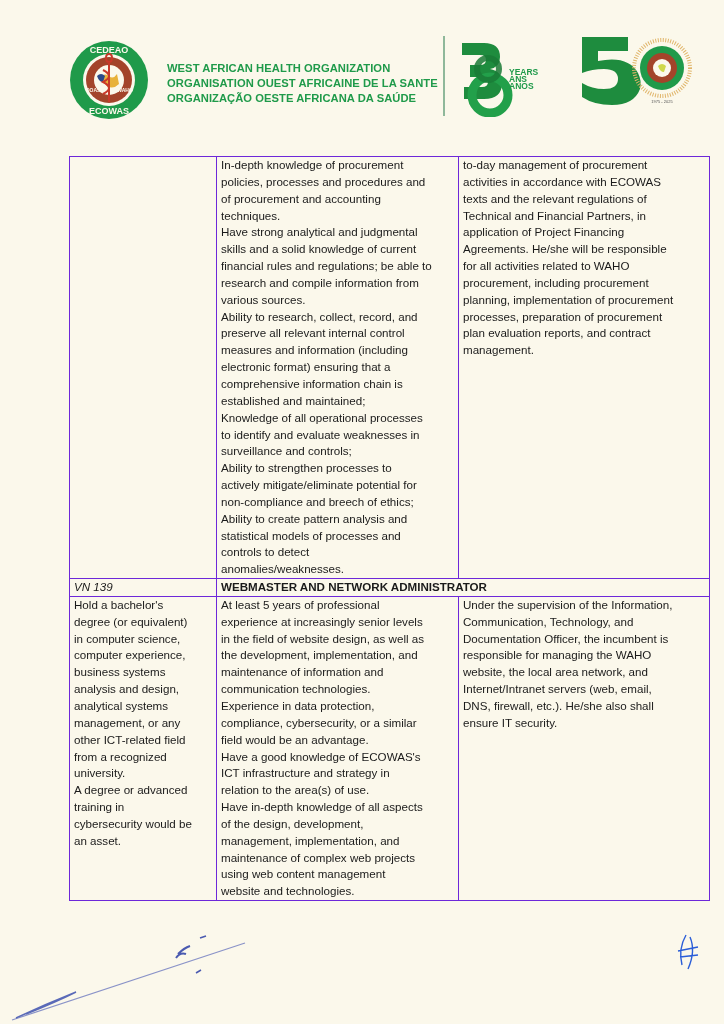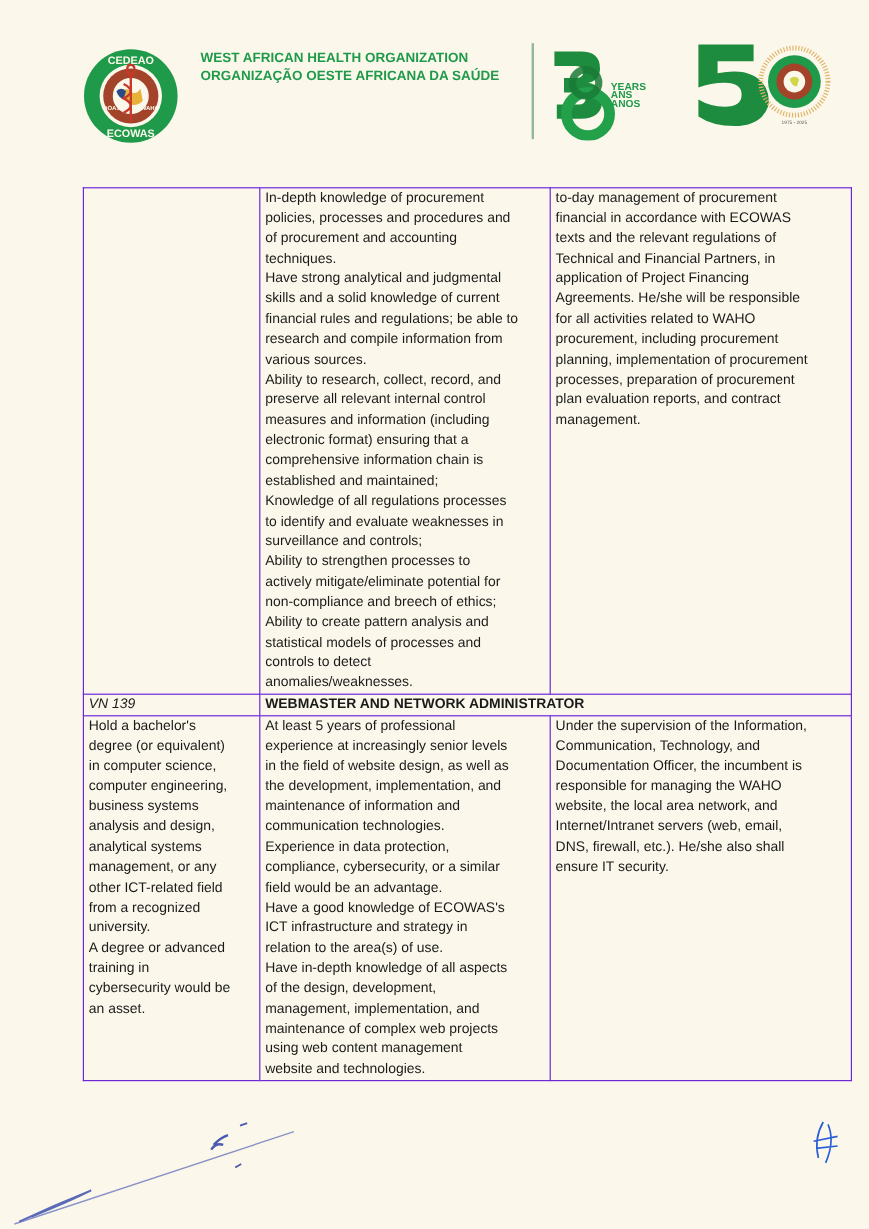--- a/index.html
+++ b/index.html
@@ -2,21 +2,21 @@
 <html><head>
 <meta charset="utf-8">
 <style>
   html, body { margin: 0; padding: 0; }
   body {
     width: 724px; height: 1024px; background: #fbf8eb; position: relative; overflow: hidden;
     font-family: "Liberation Sans", "DejaVu Sans", sans-serif; color: #1a1a1a;
   }
   .header { position: absolute; left: 0; top: 0; width: 628px; height: 130px; }
   .logo-waho { position: absolute; left: 69px; top: 40px; width: 80px; height: 80px; }
-  .org-names { position: absolute; left: 167px; top: 42px; color: #1f9a4a; font-weight: bold; font-size: 11.2px; line-height: 15px; letter-spacing: 0.05px; }
+  .org-names { position: absolute; left: 167px; top: 61px; color: #1f9a4a; font-weight: bold; font-size: 11.2px; line-height: 15px; letter-spacing: 0.05px; }
   .org-names div { white-space: nowrap; }
   .vsep { position: absolute; left: 443px; top: 36px; width: 1.5px; height: 80px; background: #8fb89a; }
   .logo-30 { position: absolute; left: 452px; top: 35px; width: 95px; height: 82px; }
   .logo-50 { position: absolute; left: 580px; top: 35px; width: 120px; height: 70px; }
 
   table.vac {
     position: absolute; left: 69px; top: 156px; width: 640px;
     border-collapse: collapse; table-layout: fixed;
     font-size: 11.6px; line-height: 16.85px;
   }
@@ -45,20 +45,21 @@
     <path d="M40 14 q-3 0 -3 4 q0 4 3 4 q3 0 3 -4 q0 -4 -3 -4z M40 22 L40 62" stroke="#c8392a" stroke-width="2" fill="none"></path>
     <path d="M34 30 q12 6 0 12 q12 6 0 12" stroke="#c8392a" stroke-width="2" fill="none"></path>
     <text x="40" y="13" text-anchor="middle" font-size="9" font-weight="bold" fill="#fbf8eb" font-family="Liberation Sans, sans-serif">CEDEAO</text>
     <text x="40" y="74" text-anchor="middle" font-size="9" font-weight="bold" fill="#fbf8eb" font-family="Liberation Sans, sans-serif">ECOWAS</text>
     <text x="24" y="52" text-anchor="middle" font-size="5" font-weight="bold" fill="#fbf8eb" font-family="Liberation Sans, sans-serif">OOAS</text>
     <text x="56" y="52" text-anchor="middle" font-size="5" font-weight="bold" fill="#fbf8eb" font-family="Liberation Sans, sans-serif">WAHO</text>
   </svg>
 
   <div class="org-names">
     <div>WEST AFRICAN HEALTH ORGANIZATION</div>
+    <div>ORGANISATION OUEST AFRICAINE DE LA SANTE</div>
     <div>ORGANIZAÇÃO OESTE AFRICANA DA SAÚDE</div>
   </div>
 
   <div class="vsep"></div>
 
   <svg class="logo-30" viewBox="0 0 95 82">
     <path d="M10 8 h22 q16 0 16 14 q0 10 -10 12 q12 2 12 14 q0 16 -18 16 h-20 v-12 h18 q6 0 6 -5 q0 -5 -6 -5 h-12 v-12 h10 q6 0 6 -5 q0 -5 -6 -5 h-18z" fill="#1e8c3e"></path>
     <circle cx="38" cy="60" r="18" fill="none" stroke="#22a04a" stroke-width="9"></circle>
     <circle cx="36" cy="34" r="11" fill="none" stroke="#1a7a36" stroke-width="6" opacity="0.85"></circle>
     <text x="57" y="40" font-size="8.5" font-weight="bold" fill="#1f9a4a" font-family="Liberation Sans, sans-serif">YEARS</text>
@@ -95,34 +96,34 @@
           <span class="line">skills and a solid knowledge of current</span>
           <span class="line">financial rules and regulations; be able to</span>
           <span class="line">research and compile information from</span>
           <span class="line">various sources.</span>
           <span class="line">Ability to research, collect, record, and</span>
           <span class="line">preserve all relevant internal control</span>
           <span class="line">measures and information (including</span>
           <span class="line">electronic format) ensuring that a</span>
           <span class="line">comprehensive information chain is</span>
           <span class="line">established and maintained;</span>
-          <span class="line">Knowledge of all regulations processes</span>
+          <span class="line">Knowledge of all operational processes</span>
           <span class="line">to identify and evaluate weaknesses in</span>
           <span class="line">surveillance and controls;</span>
           <span class="line">Ability to strengthen processes to</span>
           <span class="line">actively mitigate/eliminate potential for</span>
           <span class="line">non-compliance and breech of ethics;</span>
           <span class="line">Ability to create pattern analysis and</span>
           <span class="line">statistical models of processes and</span>
           <span class="line">controls to detect</span>
           <span class="line">anomalies/weaknesses.</span>
         </td>
     <td id="cont-duties">
           <span class="line">to-day management of procurement</span>
-          <span class="line">financial in accordance with ECOWAS</span>
+          <span class="line">activities in accordance with ECOWAS</span>
           <span class="line">texts and the relevant regulations of</span>
           <span class="line">Technical and Financial Partners, in</span>
           <span class="line">application of Project Financing</span>
           <span class="line">Agreements. He/she will be responsible</span>
           <span class="line">for all activities related to WAHO</span>
           <span class="line">procurement, including procurement</span>
           <span class="line">planning, implementation of procurement</span>
           <span class="line">processes, preparation of procurement</span>
           <span class="line">plan evaluation reports, and contract</span>
           <span class="line">management.</span>
@@ -130,21 +131,21 @@
   </tr>
   <tr>
     <td class="bi">VN 139</td>
     <td colspan="2" class="b">WEBMASTER AND NETWORK ADMINISTRATOR</td>
   </tr>
   <tr>
     <td id="vac-edu">
           <span class="line">Hold a bachelor's</span>
           <span class="line">degree (or equivalent)</span>
           <span class="line">in computer science,</span>
-          <span class="line">computer engineering,</span>
+          <span class="line">computer experience,</span>
           <span class="line">business systems</span>
           <span class="line">analysis and design,</span>
           <span class="line">analytical systems</span>
           <span class="line">management, or any</span>
           <span class="line">other ICT-related field</span>
           <span class="line">from a recognized</span>
           <span class="line">university.</span>
           <span class="line">A degree or advanced</span>
           <span class="line">training in</span>
           <span class="line">cybersecurity would be</span>

